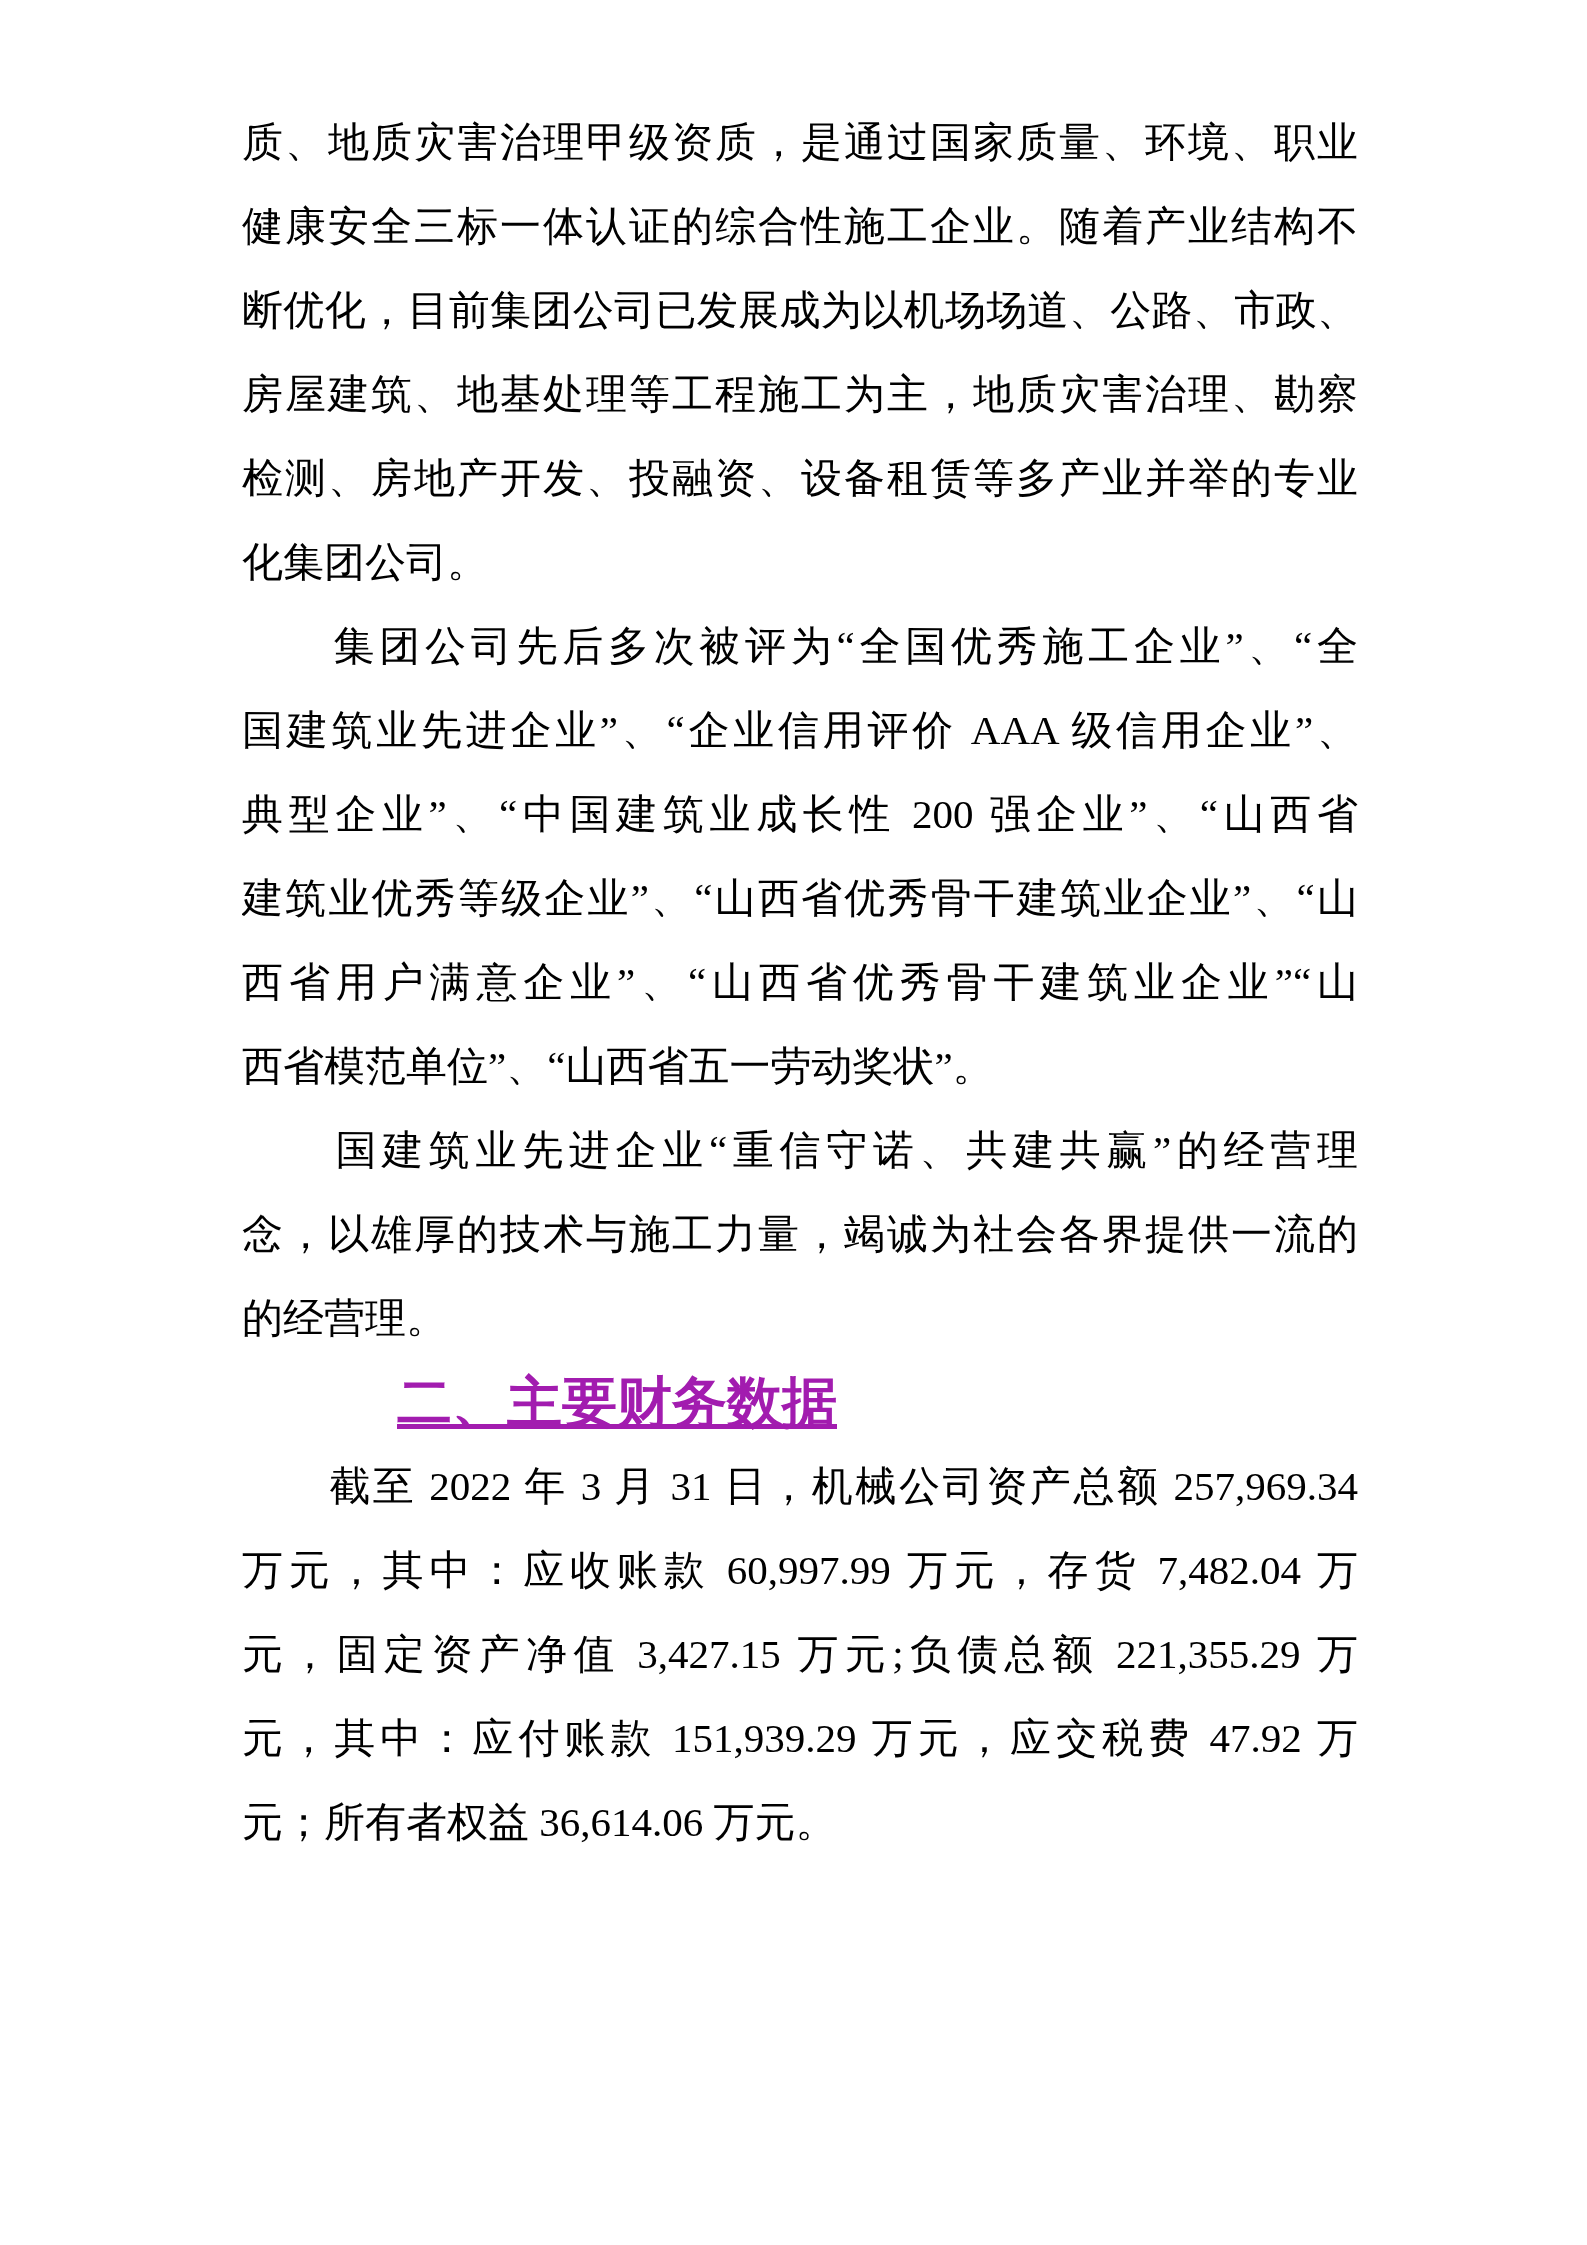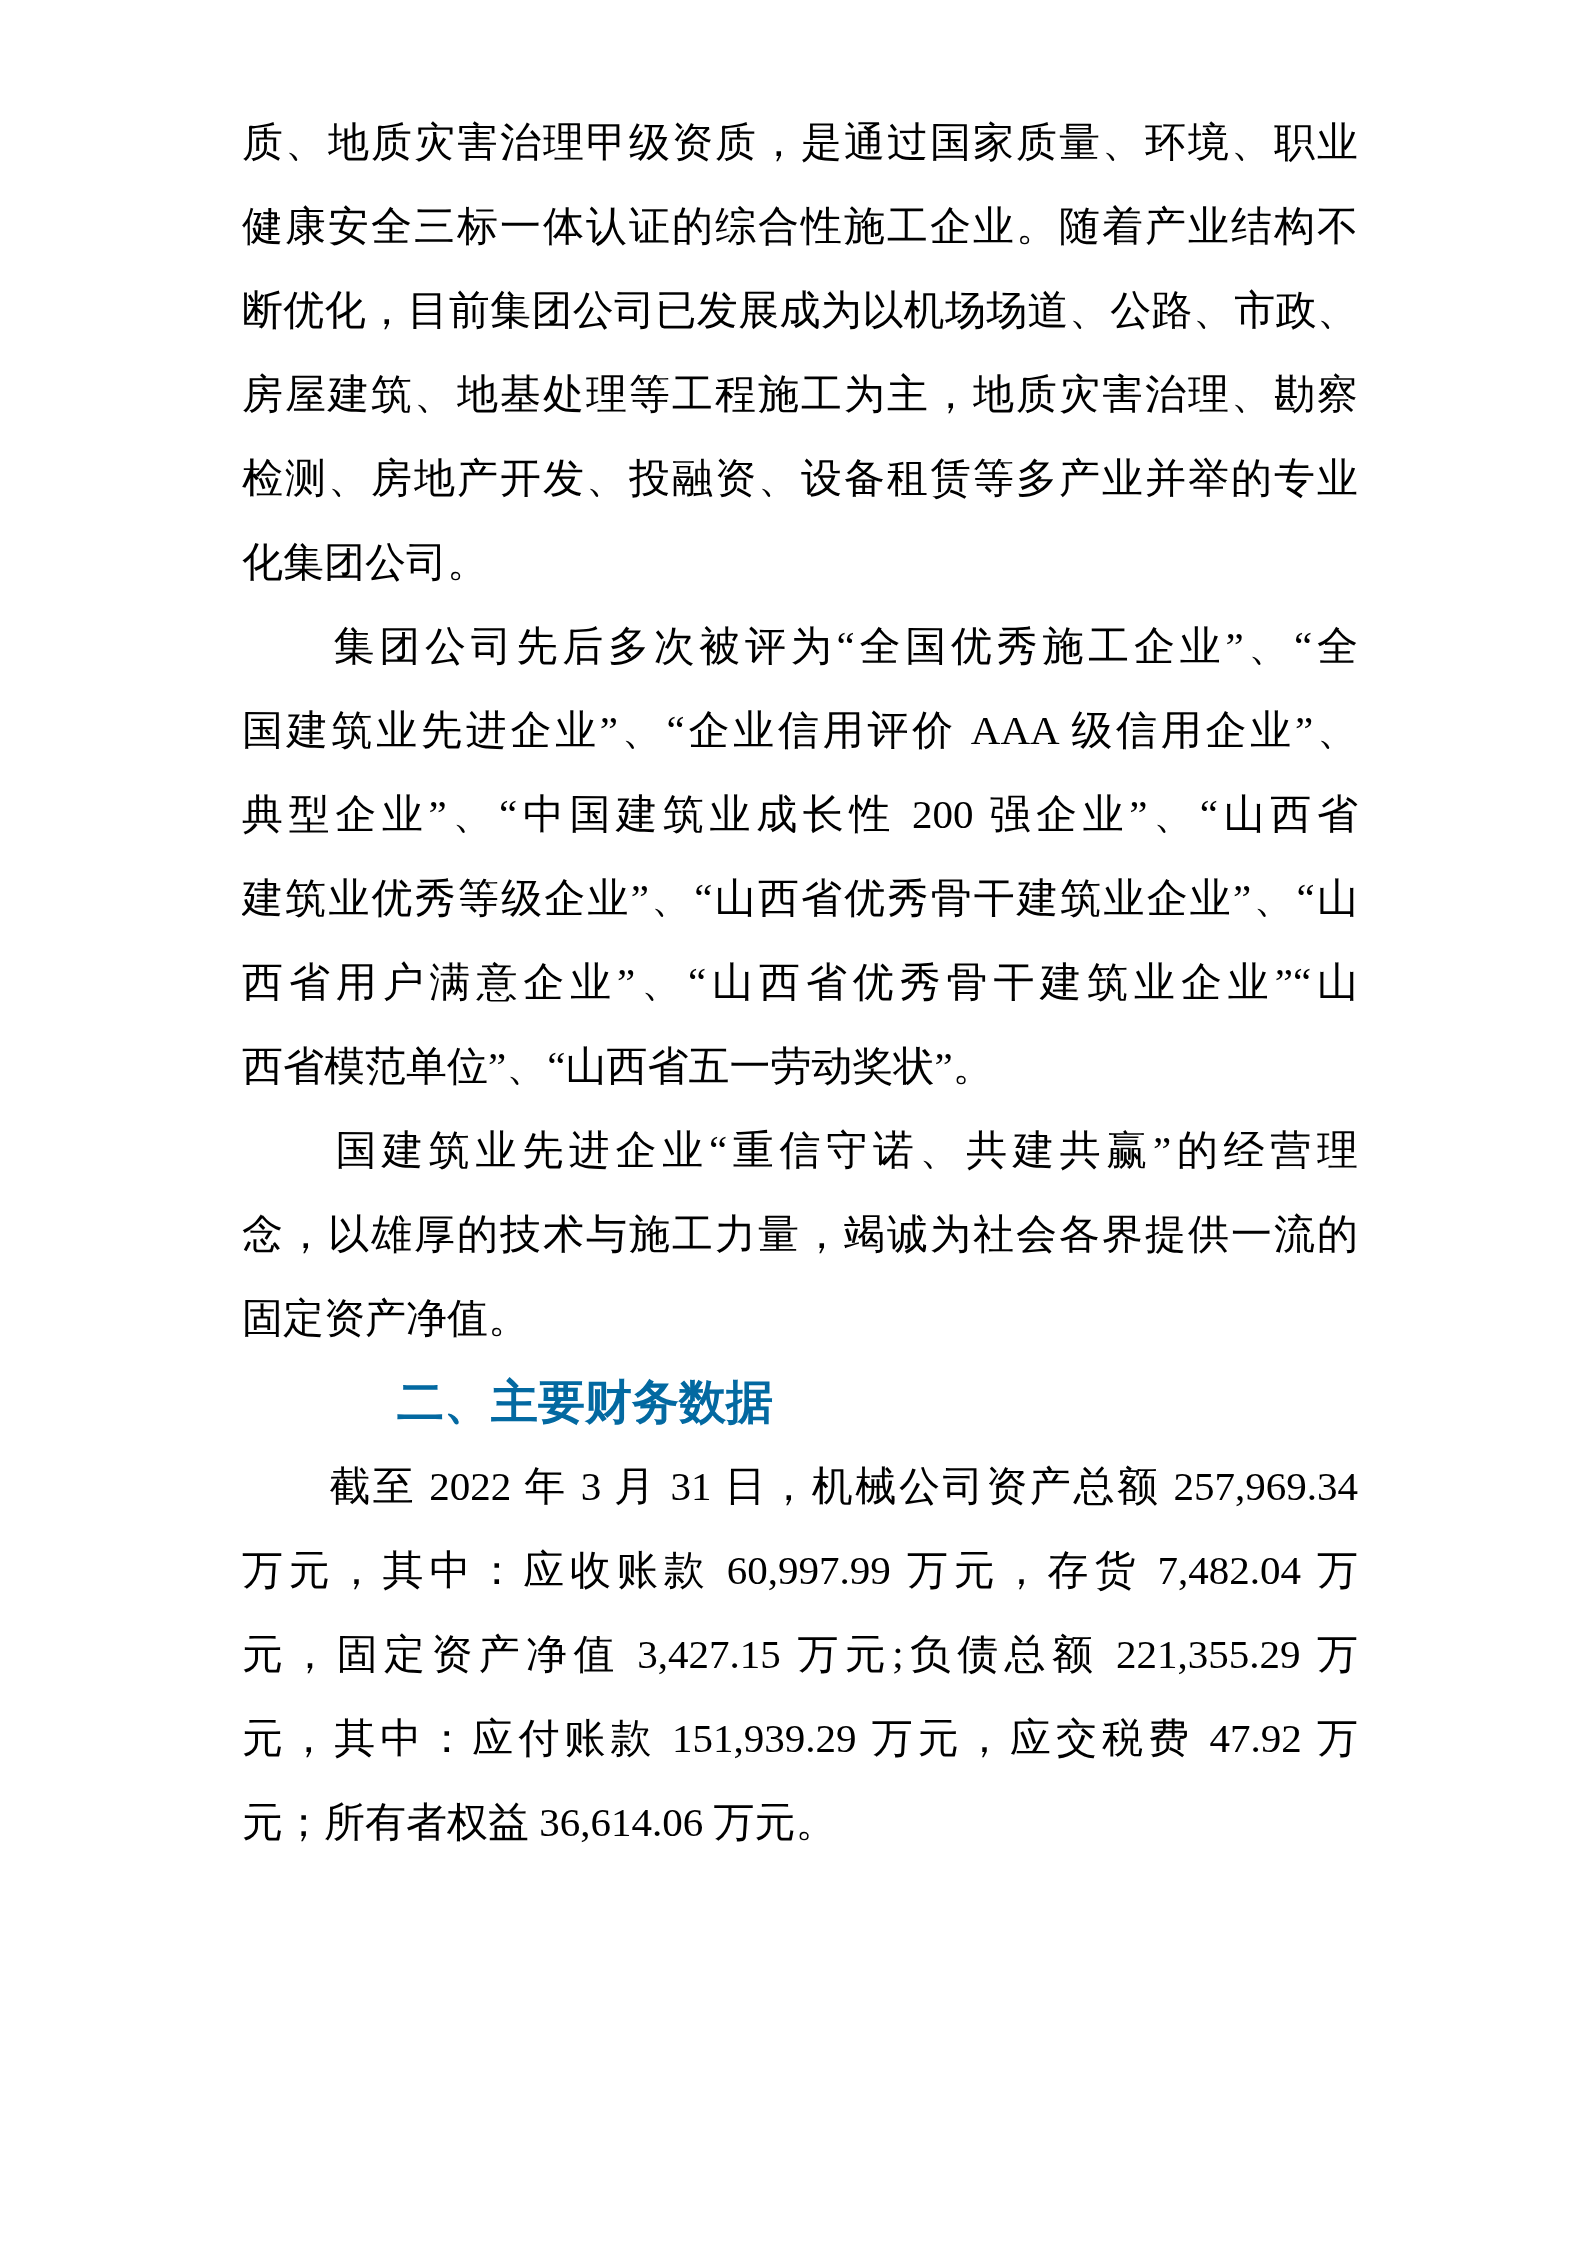--- a/index.html
+++ b/index.html
@@ -34,24 +34,25 @@
     text-align-last: justify;
   }
   .e {
     text-align: left;
   }
   .heading {
     height: 84px;
     line-height: 84px;
     margin: 0;
     padding-left: 155px;
-    font-size: 47px;
+    font-size: 55px;
     font-weight: 700;
     font-family: "Liberation Sans", "DejaVu Sans", sans-serif;
-    color: #0369a1;
+    color: #a21caf;
+    text-decoration: underline;
   }
 </style>
 </head>
 <body>
 
 <div class="page">
   <div class="textblock">
 
     <div class="ln j">质、地质灾害治理甲级资质，是通过国家质量、环境、职业</div>
     <div class="ln j">健康安全三标一体认证的综合性施工企业。随着产业结构不</div>
@@ -62,21 +63,21 @@
 
     <div class="ln j">　　集团公司先后多次被评为“全国优秀施工企业”、“全</div>
     <div class="ln j">国建筑业先进企业”、“企业信用评价 AAA 级信用企业”、</div>
     <div class="ln j">典型企业”、“中国建筑业成长性 200 强企业”、“山西省</div>
     <div class="ln j">建筑业优秀等级企业”、“山西省优秀骨干建筑业企业”、“山</div>
     <div class="ln j">西省用户满意企业”、“山西省优秀骨干建筑业企业”“山</div>
     <div class="ln e">西省模范单位”、“山西省五一劳动奖状”。</div>
 
     <div class="ln j">　　国建筑业先进企业“重信守诺、共建共赢”的经营理</div>
     <div class="ln j">念，以雄厚的技术与施工力量，竭诚为社会各界提供一流的</div>
-    <div class="ln e">固定资产净值。</div>
+    <div class="ln e">的经营理。</div>
 
     <h2 class="heading">二、主要财务数据</h2>
 
     <div class="ln j">　　截至 2022 年 3 月 31 日，机械公司资产总额 257,969.34</div>
     <div class="ln j">万元，其中：应收账款 60,997.99 万元，存货 7,482.04 万</div>
     <div class="ln j">元，固定资产净值 3,427.15 万元;负债总额 221,355.29 万</div>
     <div class="ln j">元，其中：应付账款 151,939.29 万元，应交税费 47.92 万</div>
     <div class="ln e">元；所有者权益 36,614.06 万元。</div>
 
   </div>

